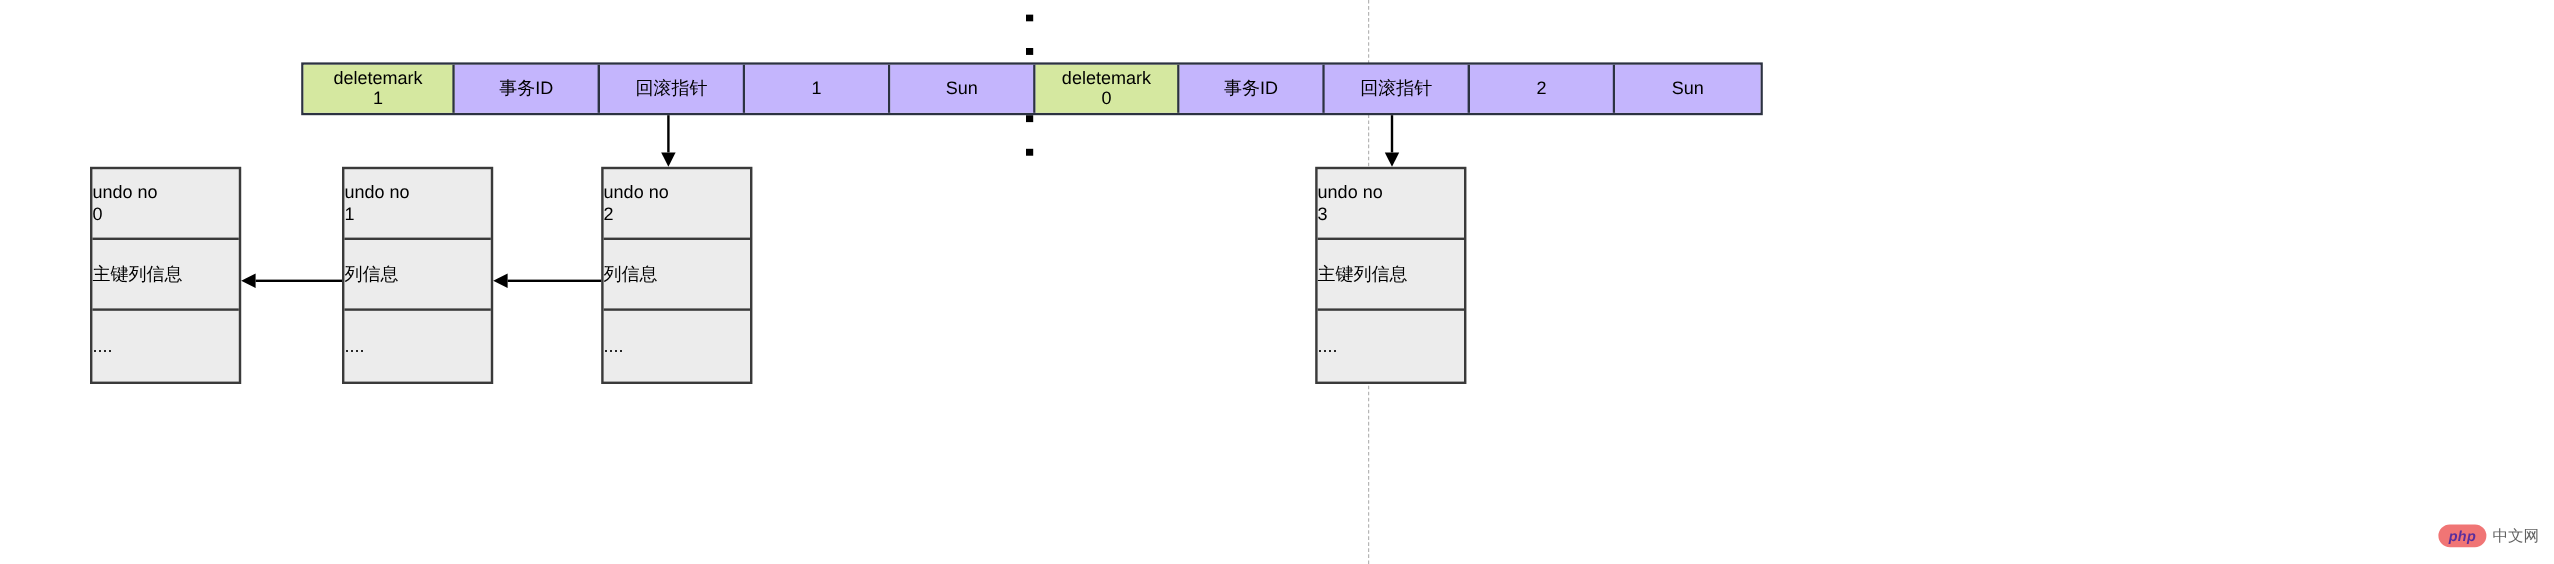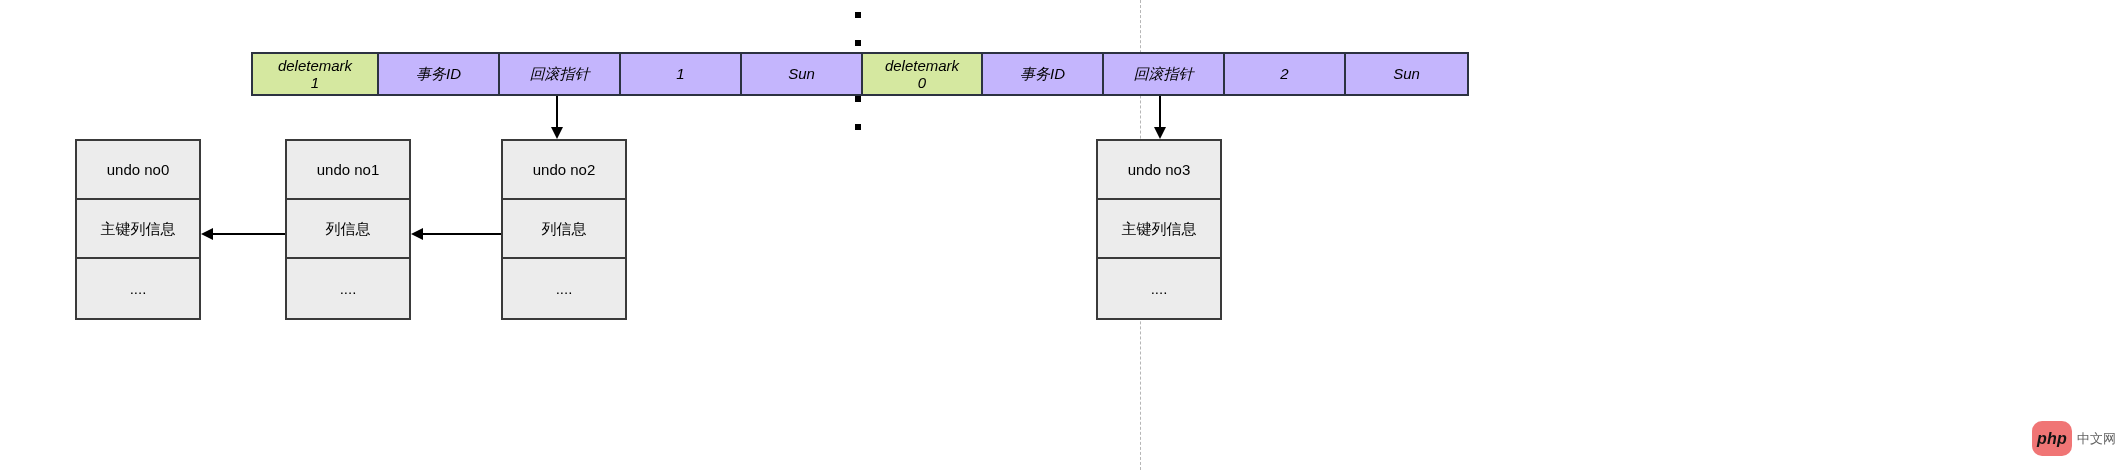--- a/index.html
+++ b/index.html
@@ -20,21 +20,20 @@
 
   
   .record-row {
     position: absolute;
     display: flex;
     top: 52px;
     left: 251px;
     height: 44px;
     border: 2px solid #2c3241;
     box-sizing: border-box;
-    font-style: italic;
   }
   .rec-cell {
     box-sizing: border-box;
     border-right: 2px solid #2c3241;
     display: flex;
     flex-direction: column;
     align-items: center;
     justify-content: center;
     font-size: 15px;
     color: #000000;
@@ -52,21 +51,22 @@
     width: 126px;
     border: 2px solid #3a3a3a;
     box-sizing: border-box;
     background: #ececec;
   }
   .undo-seg {
     box-sizing: border-box;
     border-bottom: 2px solid #3a3a3a;
     height: 59px;
     display: flex;
-    align-items: center;
+    flex-direction: column;
+    align-items: flex-start;
     justify-content: center;
     font-size: 15px;
     color: #000000;
     line-height: 1.2;
     white-space: nowrap;
   }
   .undo-seg:last-child { border-bottom: none; }
 
   
   .dot-divider {
@@ -120,25 +120,25 @@
   .watermark {
     position: absolute;
     right: 12px;
     bottom: 14px;
     display: flex;
     align-items: center;
     gap: 5px;
     opacity: 0.92;
   }
   .wm-badge {
-    width: 40px; height: 35px;
+    width: 40px; height: 19px;
     border-radius: 10px;
     background: #ef6a6a;
-    color: #000000;
-    font-size: 16px;
+    color: #4c1d95;
+    font-size: 12px;
     font-style: italic;
     font-weight: bold;
     display: flex;
     align-items: center;
     justify-content: center;
     letter-spacing: 0.3px;
   }
   .wm-text {
     font-size: 13px;
     color: #555555;

